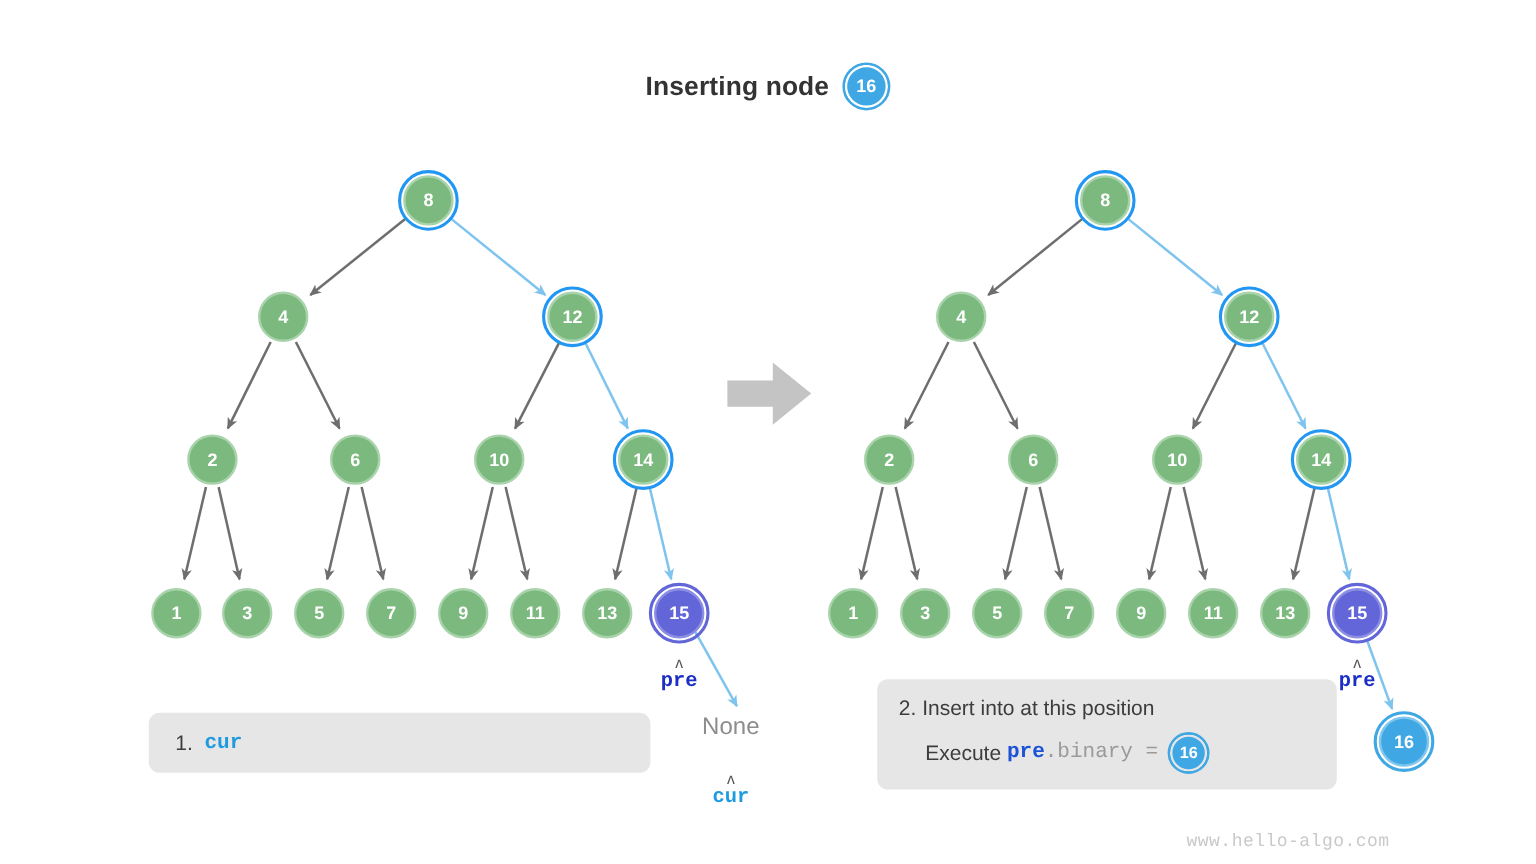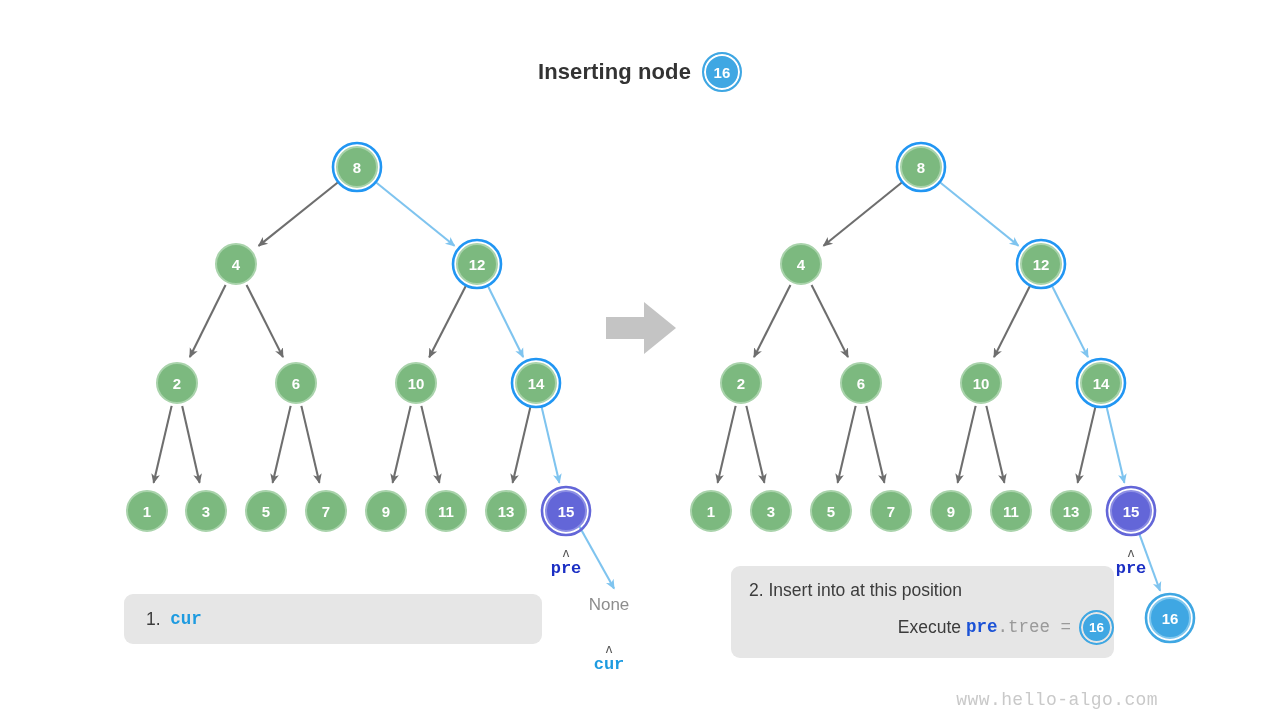--- a/index.html
+++ b/index.html
@@ -48,26 +48,26 @@
     border:2px solid #3FA7E3;box-shadow:0 0 0 2px #E6E6E6 inset;
     display:inline-flex;align-items:center;justify-content:center;
     color:#fff;font-size:13.5px;font-weight:bold;
     font-family:"Liberation Sans",sans-serif;margin-left:8px;
   }
 
   
   .flab{position:absolute;white-space:pre;}
   .lab-pre{font-family:"Liberation Mono",monospace;font-size:17px;font-weight:bold;color:#1B2FC4;}
   .lab-cur{font-family:"Liberation Mono",monospace;font-size:17px;font-weight:bold;color:#1E9BE0;}
-  .lab-none{font-family:"Liberation Sans",sans-serif;font-size:17px;color:#8d8d8d;}
+  .lab-none{font-family:"Liberation Sans",sans-serif;font-size:20px;color:#8d8d8d;}
   .caret{font-family:"Liberation Sans",sans-serif;font-size:13px;color:#555;line-height:1;}
 
   .watermark{
     position:absolute;right:22px;bottom:10px;
-    font-family:"Liberation Mono",monospace;font-size:18px;color:#c9c9c9;letter-spacing:.4px;text-align:center;
+    font-family:"Liberation Mono",monospace;font-size:15px;color:#c9c9c9;letter-spacing:.4px;text-align:center;
   }
 </style>
 </head>
 <body>
 
 <div id="stage">
 
   <div class="title-wrap">
     <span class="title-txt">Inserting node</span>
     <span class="title-badge">16</span>
@@ -265,21 +265,21 @@
   <div class="cap" id="cap-left" style="left:124px;top:594px;width:396px;height:50px;padding:0 0 0 22px;">
     <div class="cap-line">
       <span>1.</span><span>&nbsp;</span><span>&nbsp;</span><span class="b-cyan mono">cur</span>
     </div>
   </div>
 
   <div class="cap" id="cap-right" style="left:731px;top:566px;width:365px;height:92px;padding:0 0 0 18px;gap:9px;">
     <div class="cap-line">
       <span>2.</span><span>&nbsp;</span><span>Insert into at this position</span>
     </div>
-    <div class="cap-line" style="padding-left:22px;justify-content:flex-end;">
-      <span>Execute</span><span>&nbsp;</span><span class="b-blue mono">pre</span><span class="gray-mono">.tree =</span>
+    <div class="cap-line" style="padding-left:22px;">
+      <span>Execute</span><span>&nbsp;</span><span class="b-blue mono">pre</span><span class="gray-mono">.binary =</span>
       <span class="inline-badge">16</span>
     </div>
   </div>
 
   <div class="watermark">www.hello-algo.com</div>
 
 </div>
 
 </body></html>

